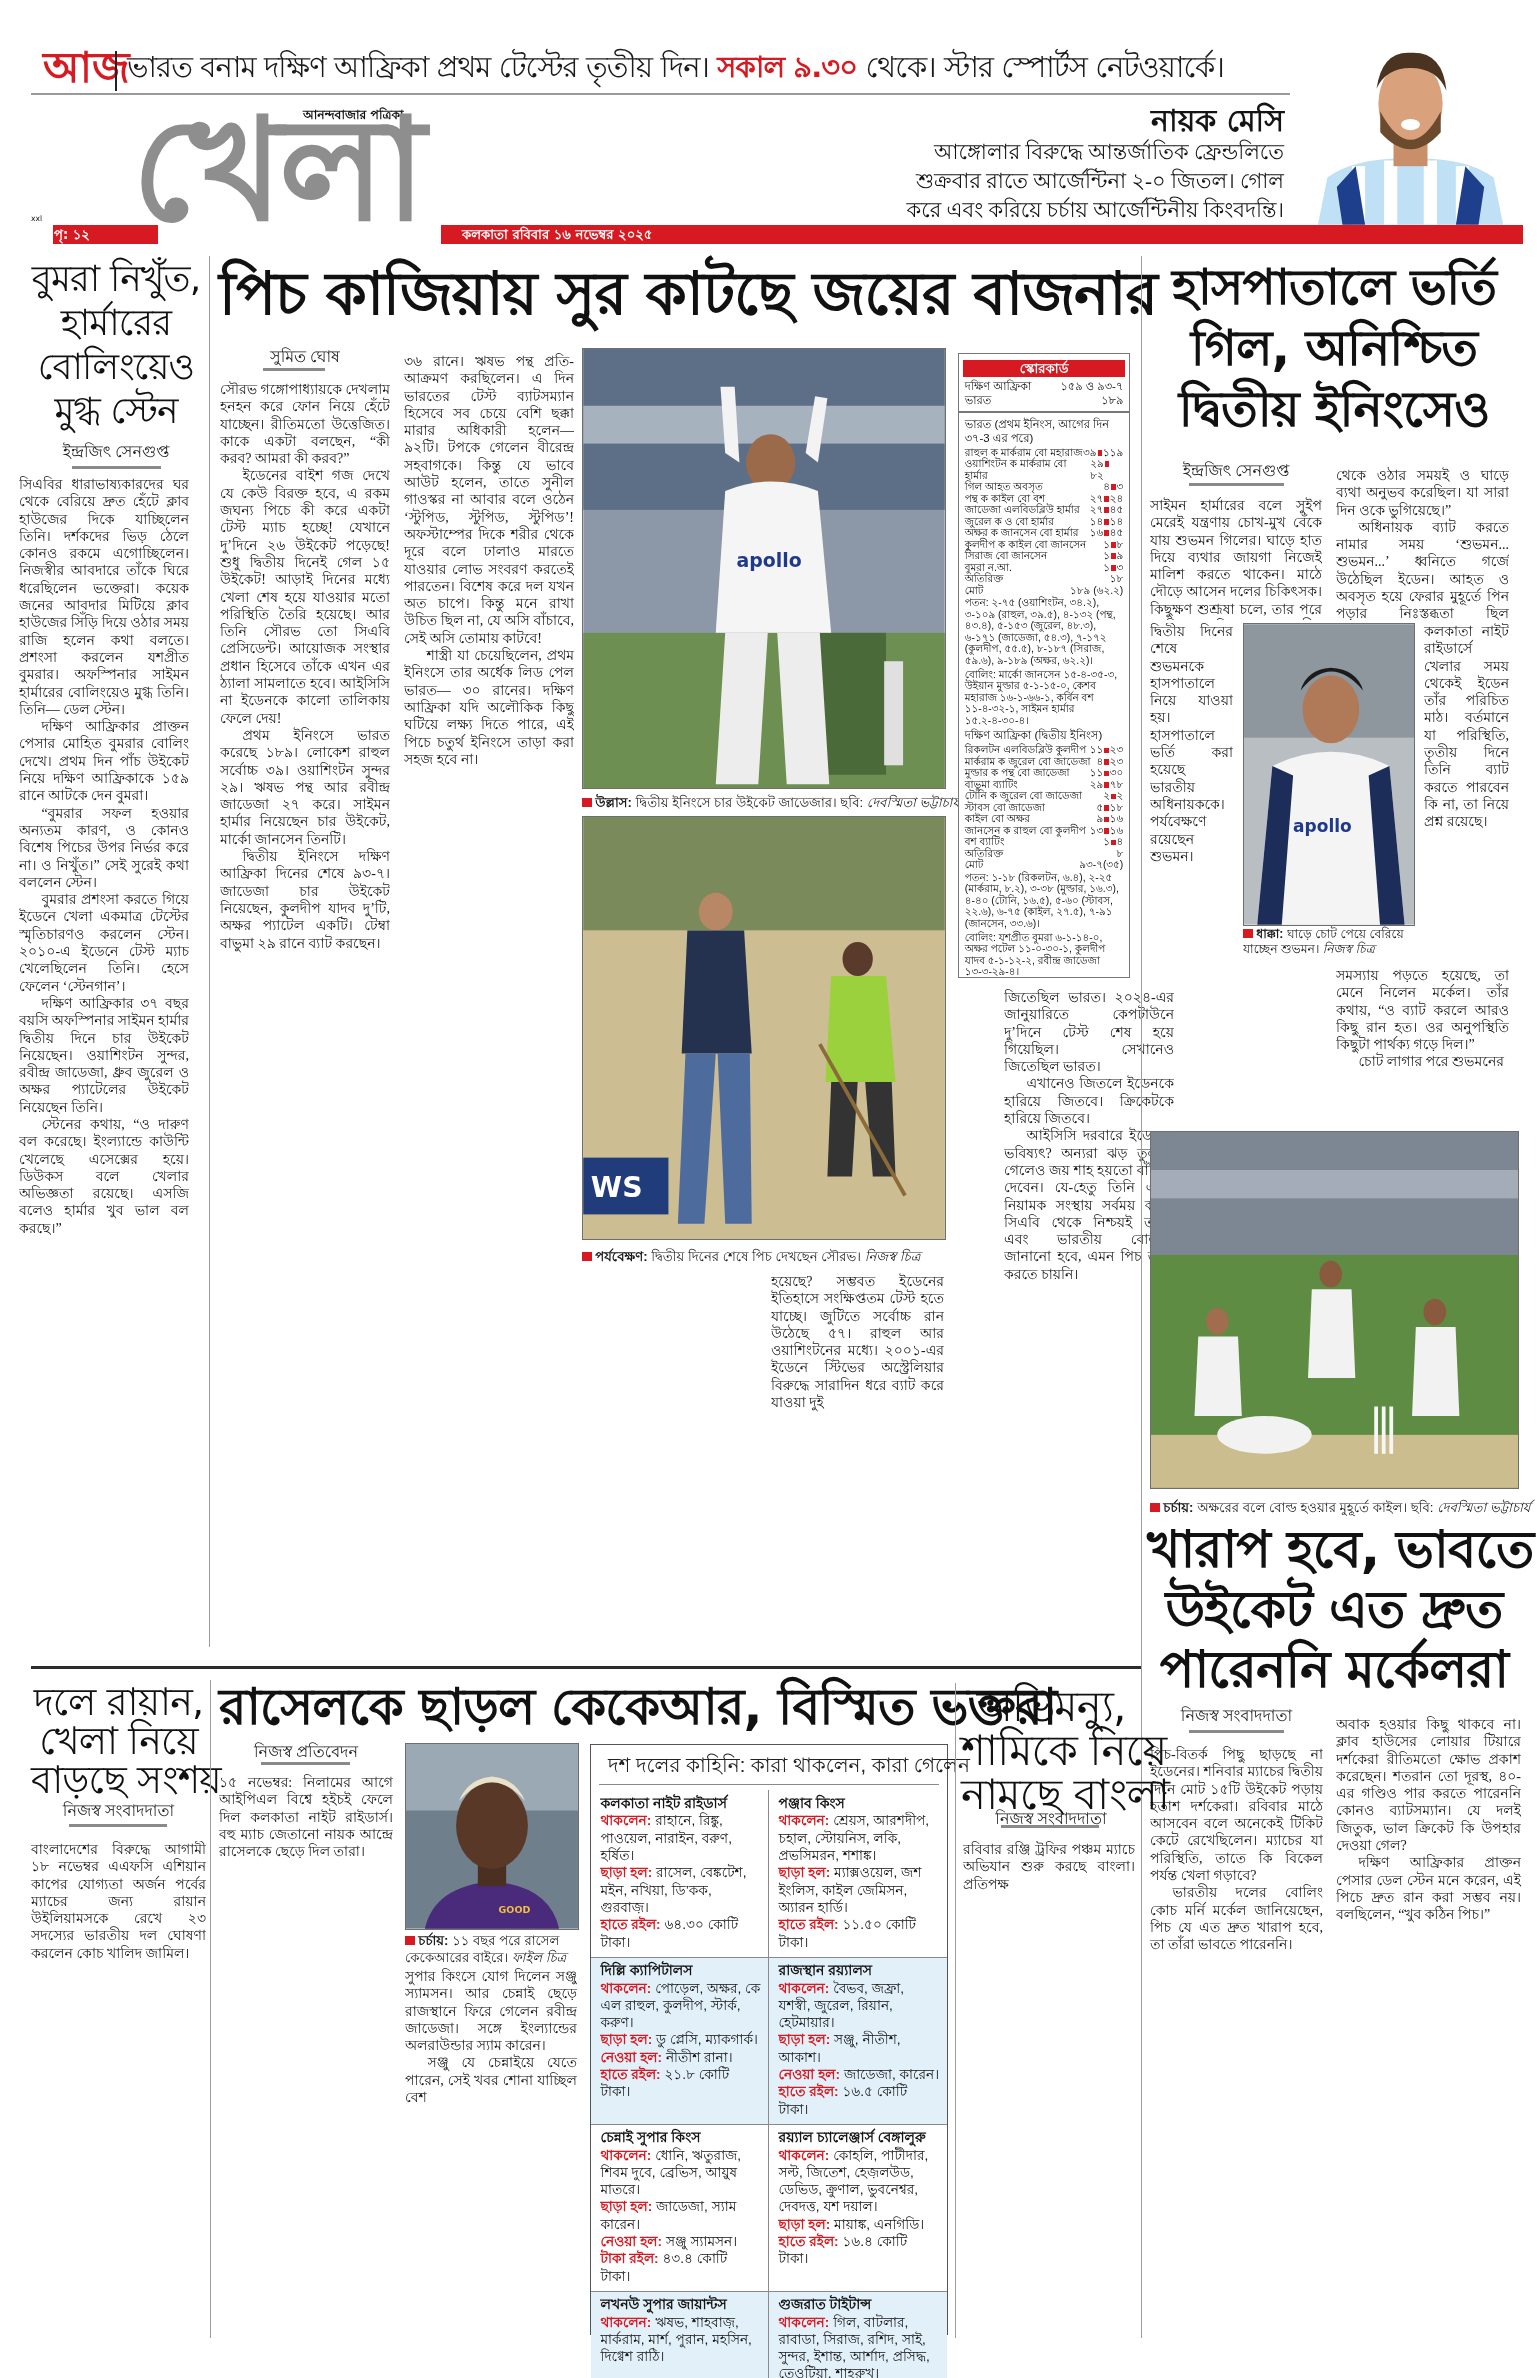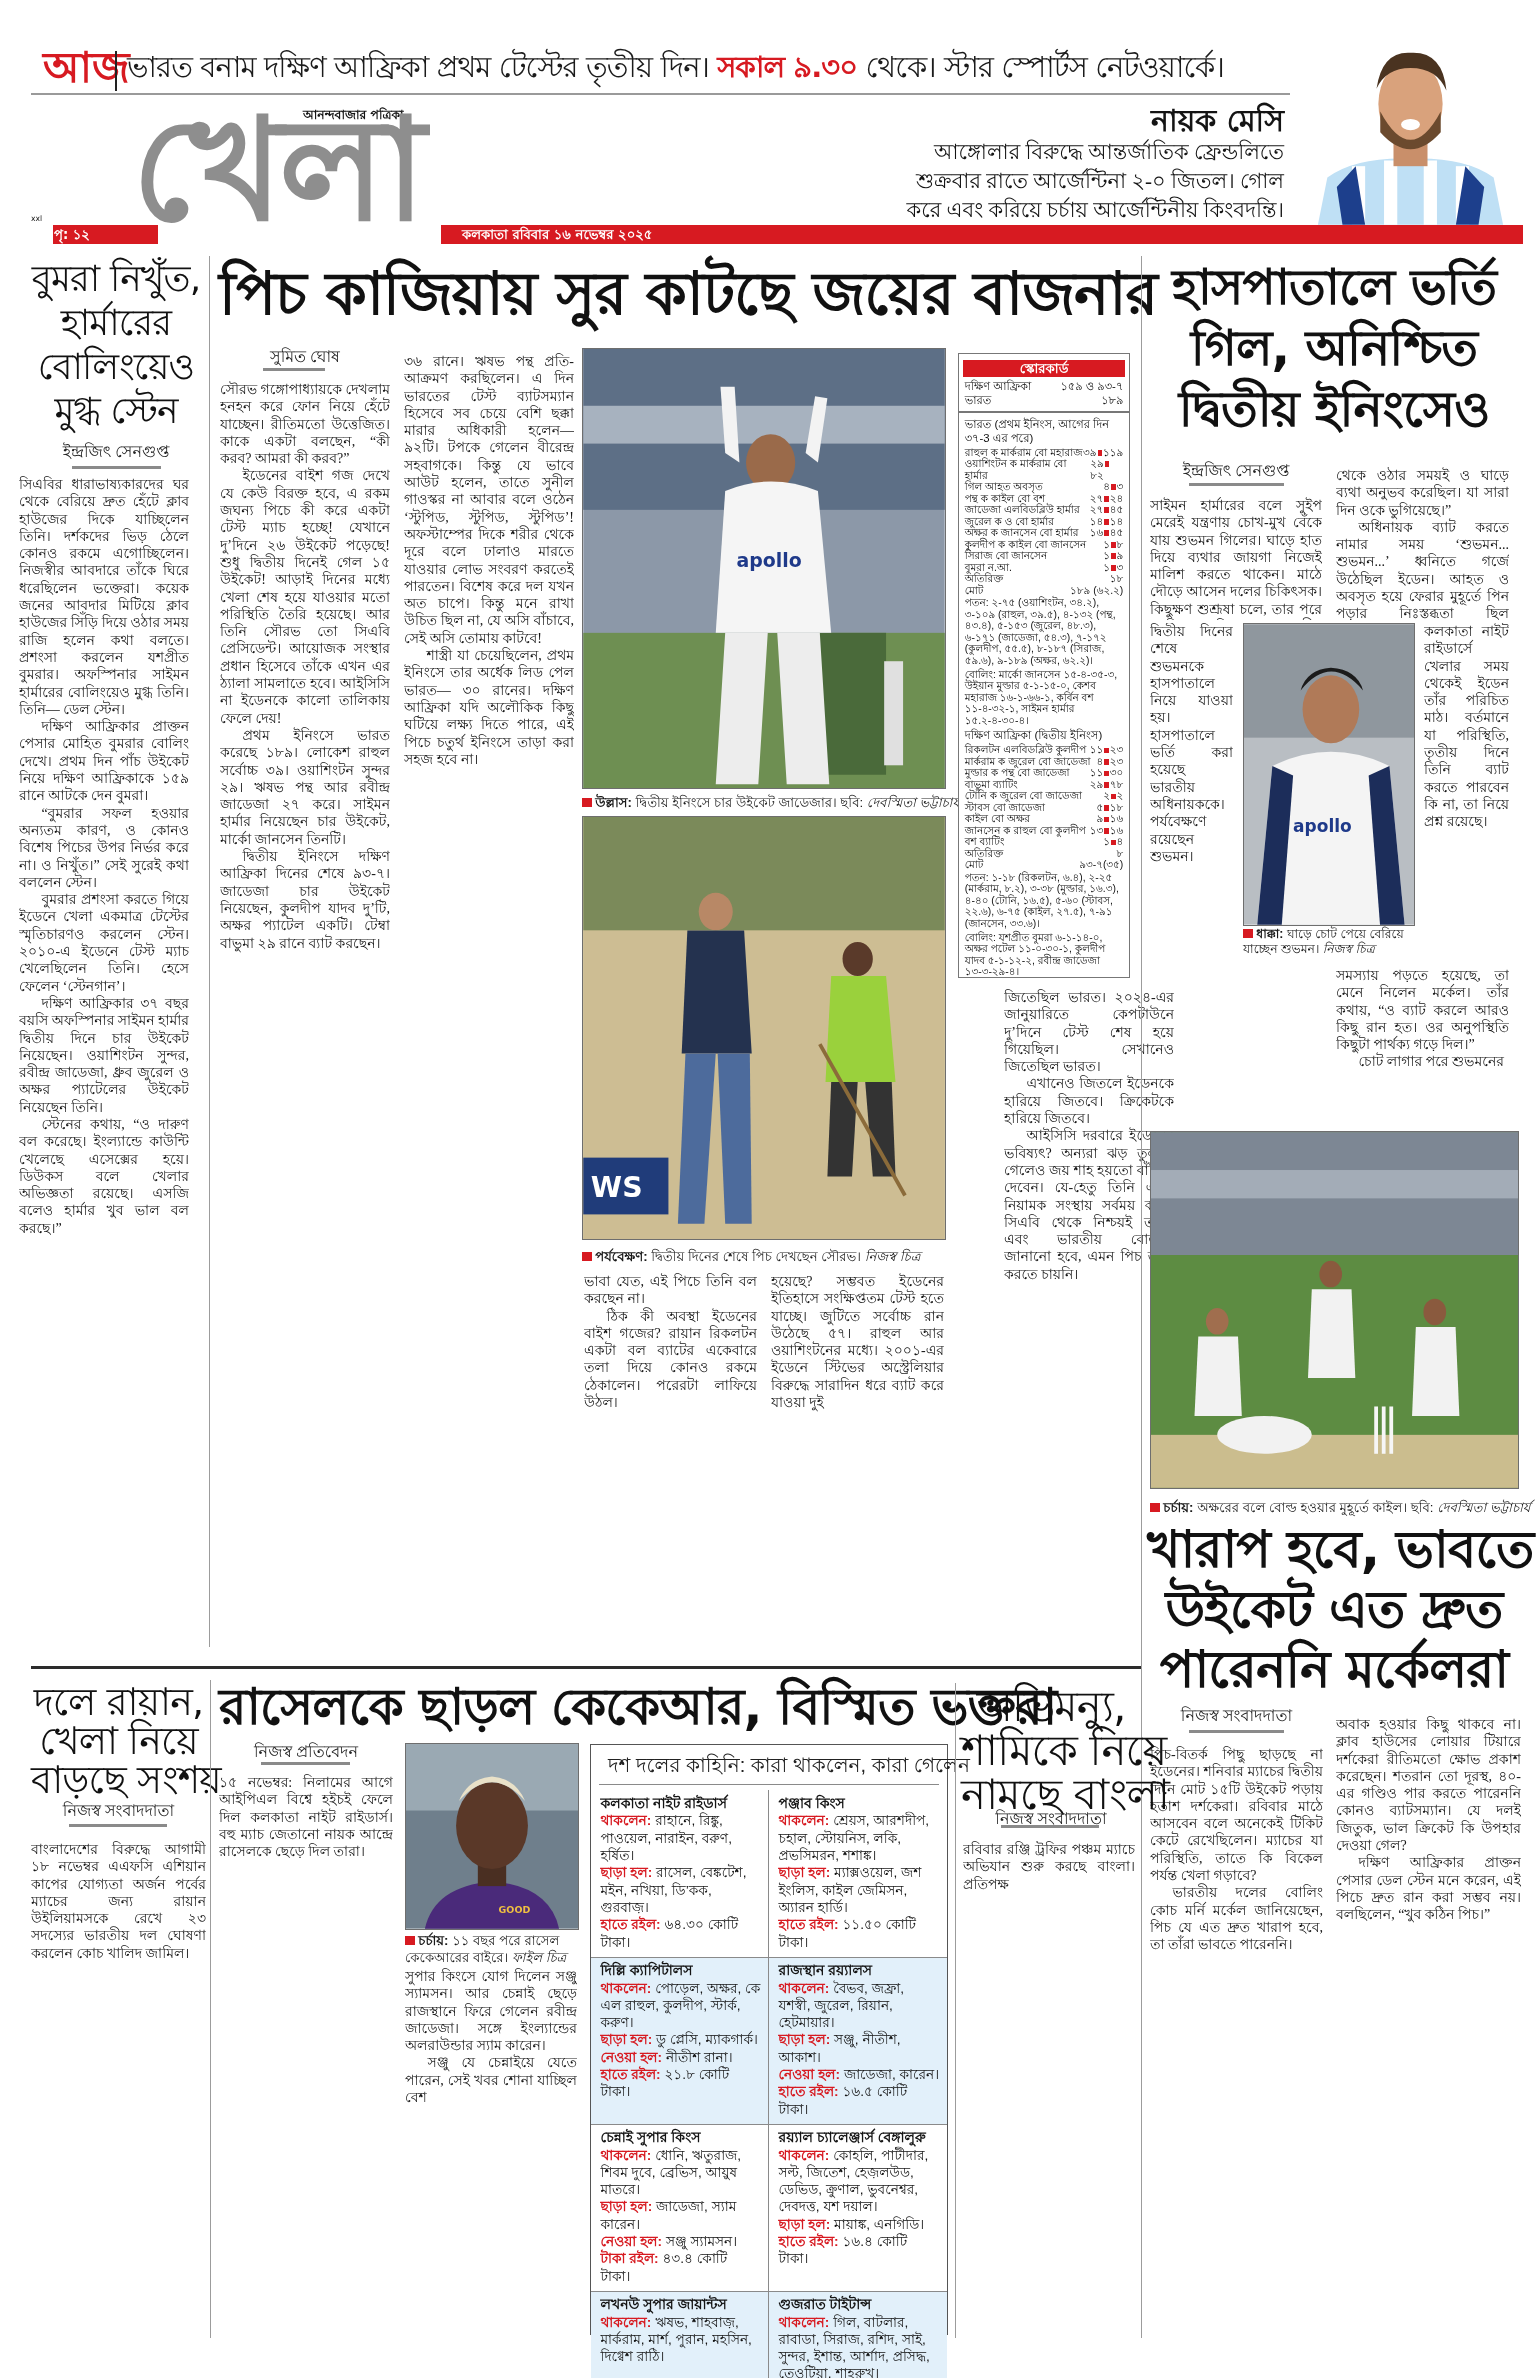--- a/index.html
+++ b/index.html
@@ -159,24 +159,20 @@
       <path d="M142 250 L150 430 L178 430 L176 250 Z" fill="#4d6b9c"></path>
       <ellipse cx="290" cy="150" rx="16" ry="18" fill="#5a3a2a"></ellipse>
       <path d="M262 168 L320 168 L330 280 L256 280 Z" fill="#9ad13c"></path>
       <path d="M262 280 L258 380 L284 380 L290 280 Z" fill="#333333"></path>
       <path d="M298 280 L306 380 L330 380 L326 280 Z" fill="#333333"></path>
       <path d="M250 240 L340 400" stroke="#8b6b3a" stroke-width="4"></path>
     </svg>
   </div>
   <div class="abs caption" style="left:582px;top:1249px;width:363px;white-space:nowrap;"><span class="sq"></span><span class="cl">পর্যবেক্ষণ:</span><span> দ্বিতীয় দিনের শেষে পিচ দেখছেন সৌরভ। </span><span class="cr">নিজস্ব চিত্র</span></div>
 
-  <div class="abs body cont" style="left:584px;top:1273px;width:173px;height:374px;">
-      <p>ভাবা যেত, এই পিচে তিনি বল করছেন না।</p>
-      <p>ঠিক কী অবস্থা ইডেনের বাইশ গজের? রায়ান রিকলটন একটা বল ব্যাটের একেবারে তলা দিয়ে কোনও রকমে ঠেকালেন। পরেরটা লাফিয়ে উঠল।</p>
-    </div>
   <div class="abs body cont" style="left:771px;top:1273px;width:173px;height:374px;">
       <p>হয়েছে? সম্ভবত ইডেনের ইতিহাসে সংক্ষিপ্ততম টেস্ট হতে যাচ্ছে। জুটিতে সর্বোচ্চ রান উঠেছে ৫৭। রাহুল আর ওয়াশিংটনের মধ্যে। ২০০১-এর ইডেনে স্টিভের অস্ট্রেলিয়ার বিরুদ্ধে সারাদিন ধরে ব্যাট করে যাওয়া দুই</p>
     </div>
 
   <div class="abs" id="scorecard" style="left:958px;top:353px;width:170px;height:623px;">
     <div id="sc-title">স্কোরকার্ড</div>
     <div id="sc-summary">
         <div class="sc-sum">
           <span>দক্ষিণ আফ্রিকা</span>
           <span>১৫৯ ও ৯৩-৭</span>

